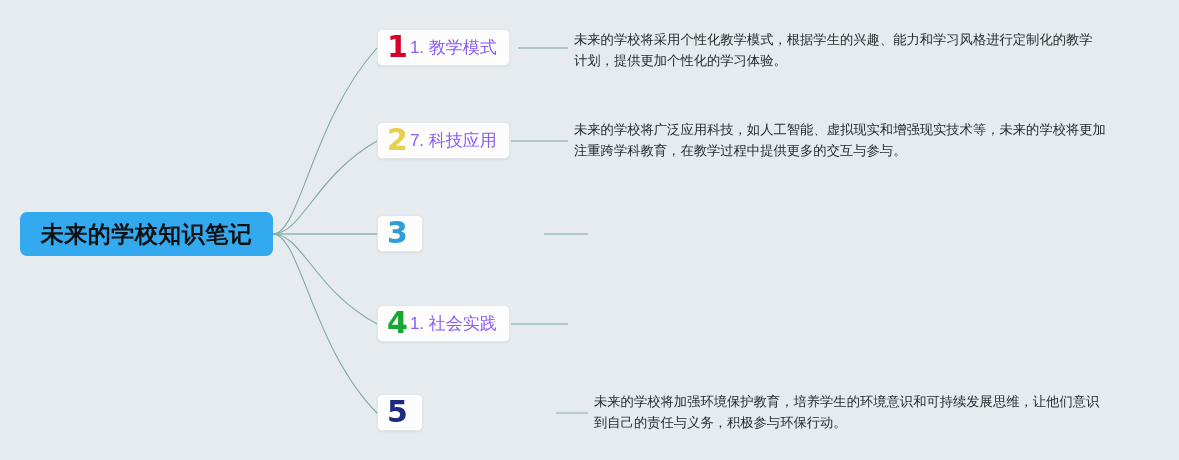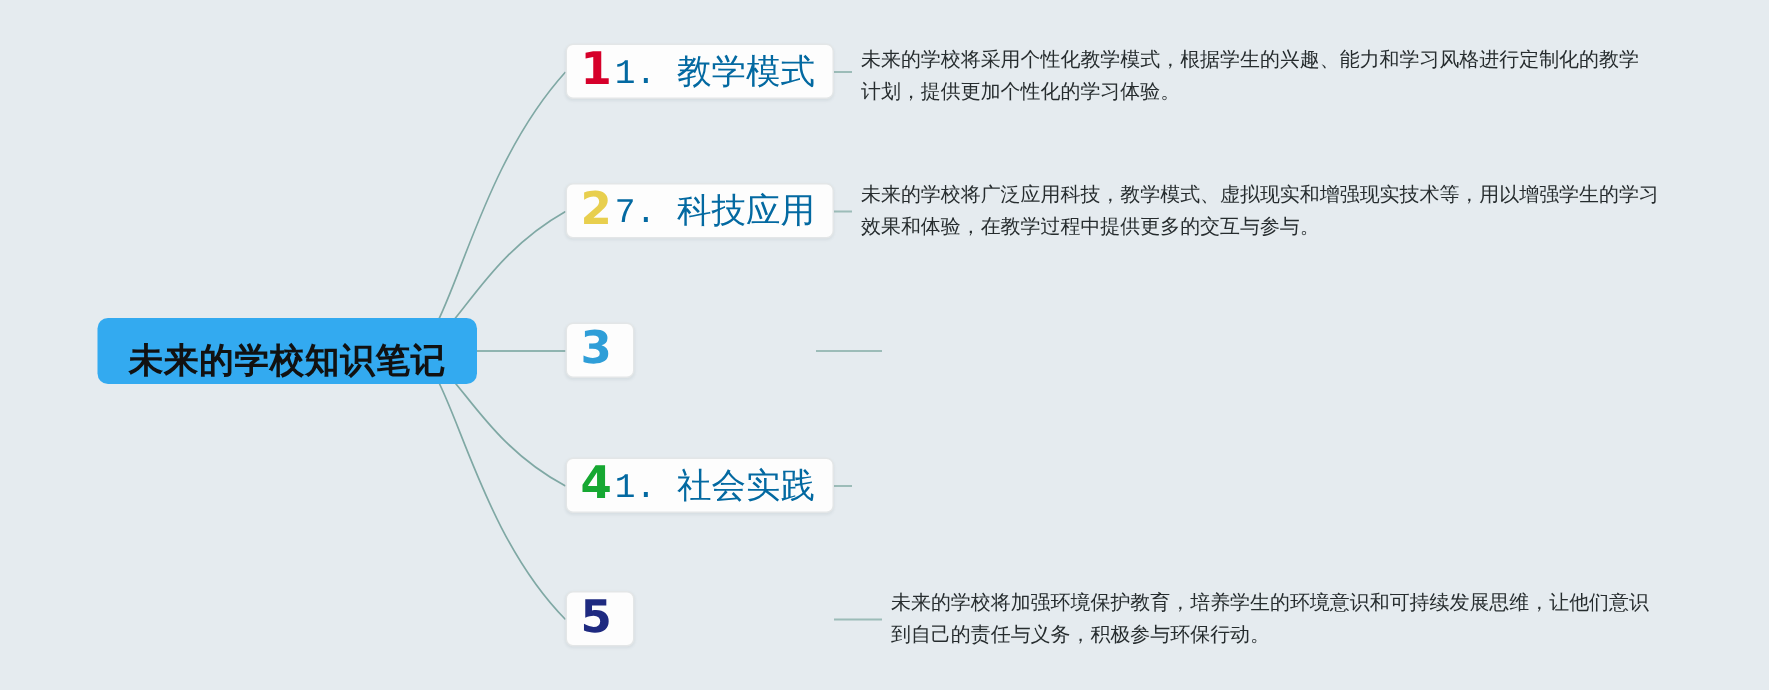--- a/index.html
+++ b/index.html
@@ -30,23 +30,22 @@
   
   .root-node {
     position: absolute;
     left: 20px;
     top: 212px;
     width: 253px;
     height: 44px;
     background: #33aaf0;
     border-radius: 7px;
     display: flex;
-    align-items: flex-end;
+    align-items: center;
     justify-content: center;
-    margin-left: 45px;
   }
   .root-label {
     font-size: 23px;
     font-weight: bold;
     color: #111111;
     letter-spacing: 0.5px;
     white-space: nowrap;
     font-family: "Liberation Sans", "DejaVu Sans", sans-serif;
   }
   
@@ -64,24 +63,24 @@
   .branch-num {
     font-size: 30px;
     font-weight: bold;
     line-height: 1;
     font-family: "DejaVu Sans", sans-serif;
     margin-right: 2px;
     position: relative;
     top: -1px;
   }
   .branch-label {
-    font-size: 23px;
-    color: #0369a1;
+    font-size: 17px;
+    color: #8b5cf6;
     white-space: nowrap;
-    font-family: Liberation Mono, monospace;
+    font-family: Liberation Sans, sans-serif;
   }
   
   .desc {
     position: absolute;
     font-size: 13.3px;
     line-height: 21px;
     color: #262c2e;
     font-family: Liberation Mono, monospace;
   }
   
@@ -124,21 +123,21 @@
   <div class="branch-card b1">
     <span class="branch-num" style="color: rgb(214, 0, 42);">1</span>
     <span class="branch-label">1. 教学模式</span>
   </div>
   <div class="desc d1">未来的学校将采用个性化教学模式，根据学生的兴趣、能力和学习风格进行定制化的教学计划，提供更加个性化的学习体验。</div>
 
   <div class="branch-card b2">
     <span class="branch-num" style="color: rgb(232, 207, 78);">2</span>
     <span class="branch-label">7. 科技应用</span>
   </div>
-  <div class="desc d2">未来的学校将广泛应用科技，教学模式、虚拟现实和增强现实技术等，用以增强学生的学习效果和体验，在教学过程中提供更多的交互与参与。</div>
+  <div class="desc d2">未来的学校将广泛应用科技，如人工智能、虚拟现实和增强现实技术等，未来的学校将更加注重跨学科教育，在教学过程中提供更多的交互与参与。</div>
 
   <div class="branch-card b3">
     <span class="branch-num" style="color: rgb(47, 158, 216);">3</span>
   </div>
 
   <div class="branch-card b4">
     <span class="branch-num" style="color: rgb(22, 168, 50);">4</span>
     <span class="branch-label">1. 社会实践</span>
   </div>
 

